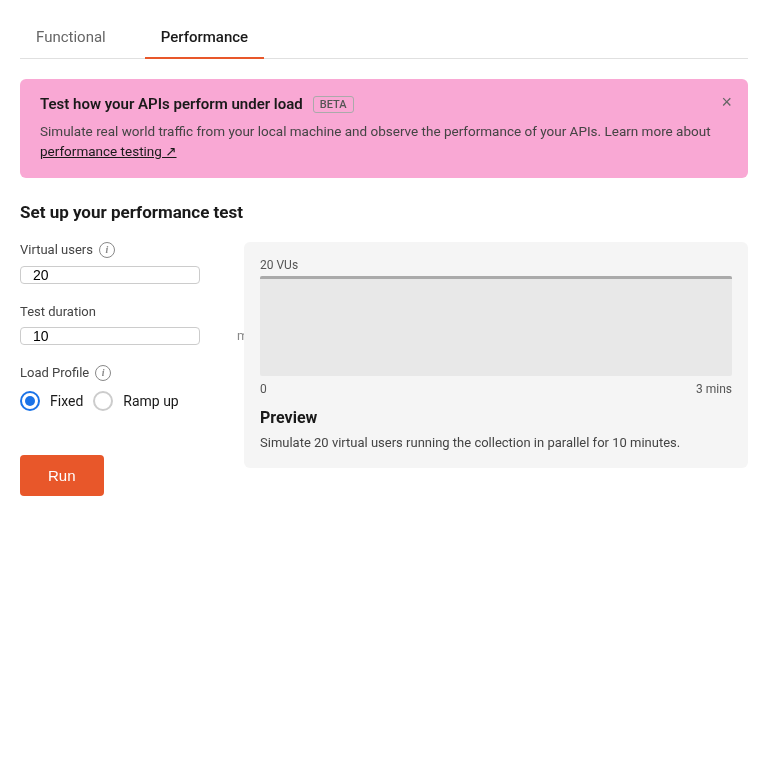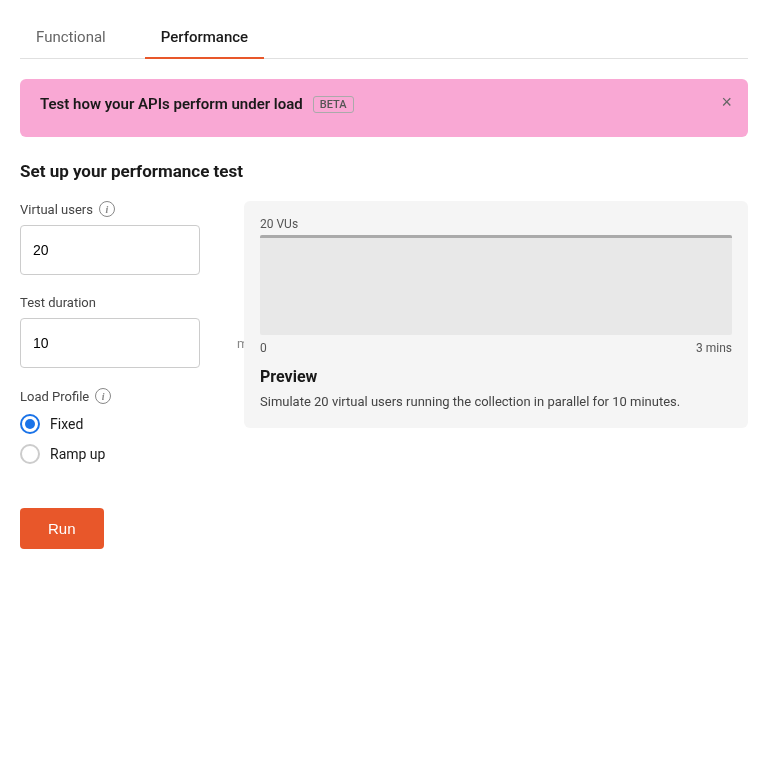--- a/index.html
+++ b/index.html
@@ -155,21 +155,21 @@
       font-weight: bold;
       cursor: pointer;
     }
 
     .text-input {
       display: flex;
       align-items: center;
       border: 1px solid #ccc;
       border-radius: 4px;
       background: #fff;
-      padding: 16px 12px;
+      padding: 0 12px;
       width: 180px;
     }
 
     .text-input input {
       border: none;
       outline: none;
       font-size: 14px;
       flex: 1;
       background: transparent;
     }
@@ -184,21 +184,21 @@
       font-size: 13px;
       color: #444;
       margin-bottom: 10px;
       display: flex;
       align-items: center;
       gap: 6px;
     }
 
     .radio-group {
       display: flex;
-      flex-direction: column;
+      flex-direction: row;
       gap: 10px;
     }
 
     .radio-option {
       display: flex;
       align-items: center;
       gap: 10px;
       cursor: pointer;
       font-size: 14px;
     }
@@ -304,20 +304,23 @@
   </div>
   <div class="tab active">
     <span>Performance</span>
   </div>
 </div>
 
 <div class="info-banner">
   <div class="info-banner-title">
     <span>Test how your APIs perform under load</span>
     <span class="beta-badge">BETA</span>
+  </div>
+  <div class="info-banner-text">
+    <span>Simulate real world traffic from your local machine and observe the performance of your APIs. Learn more about </span><a href="#">performance testing ↗</a>
   </div>
   <button class="close-btn">×</button>
 </div>
 
 <div class="section-title">Set up your performance test</div>
 
 <div class="form-layout">
 
   <div class="form-left">
 

